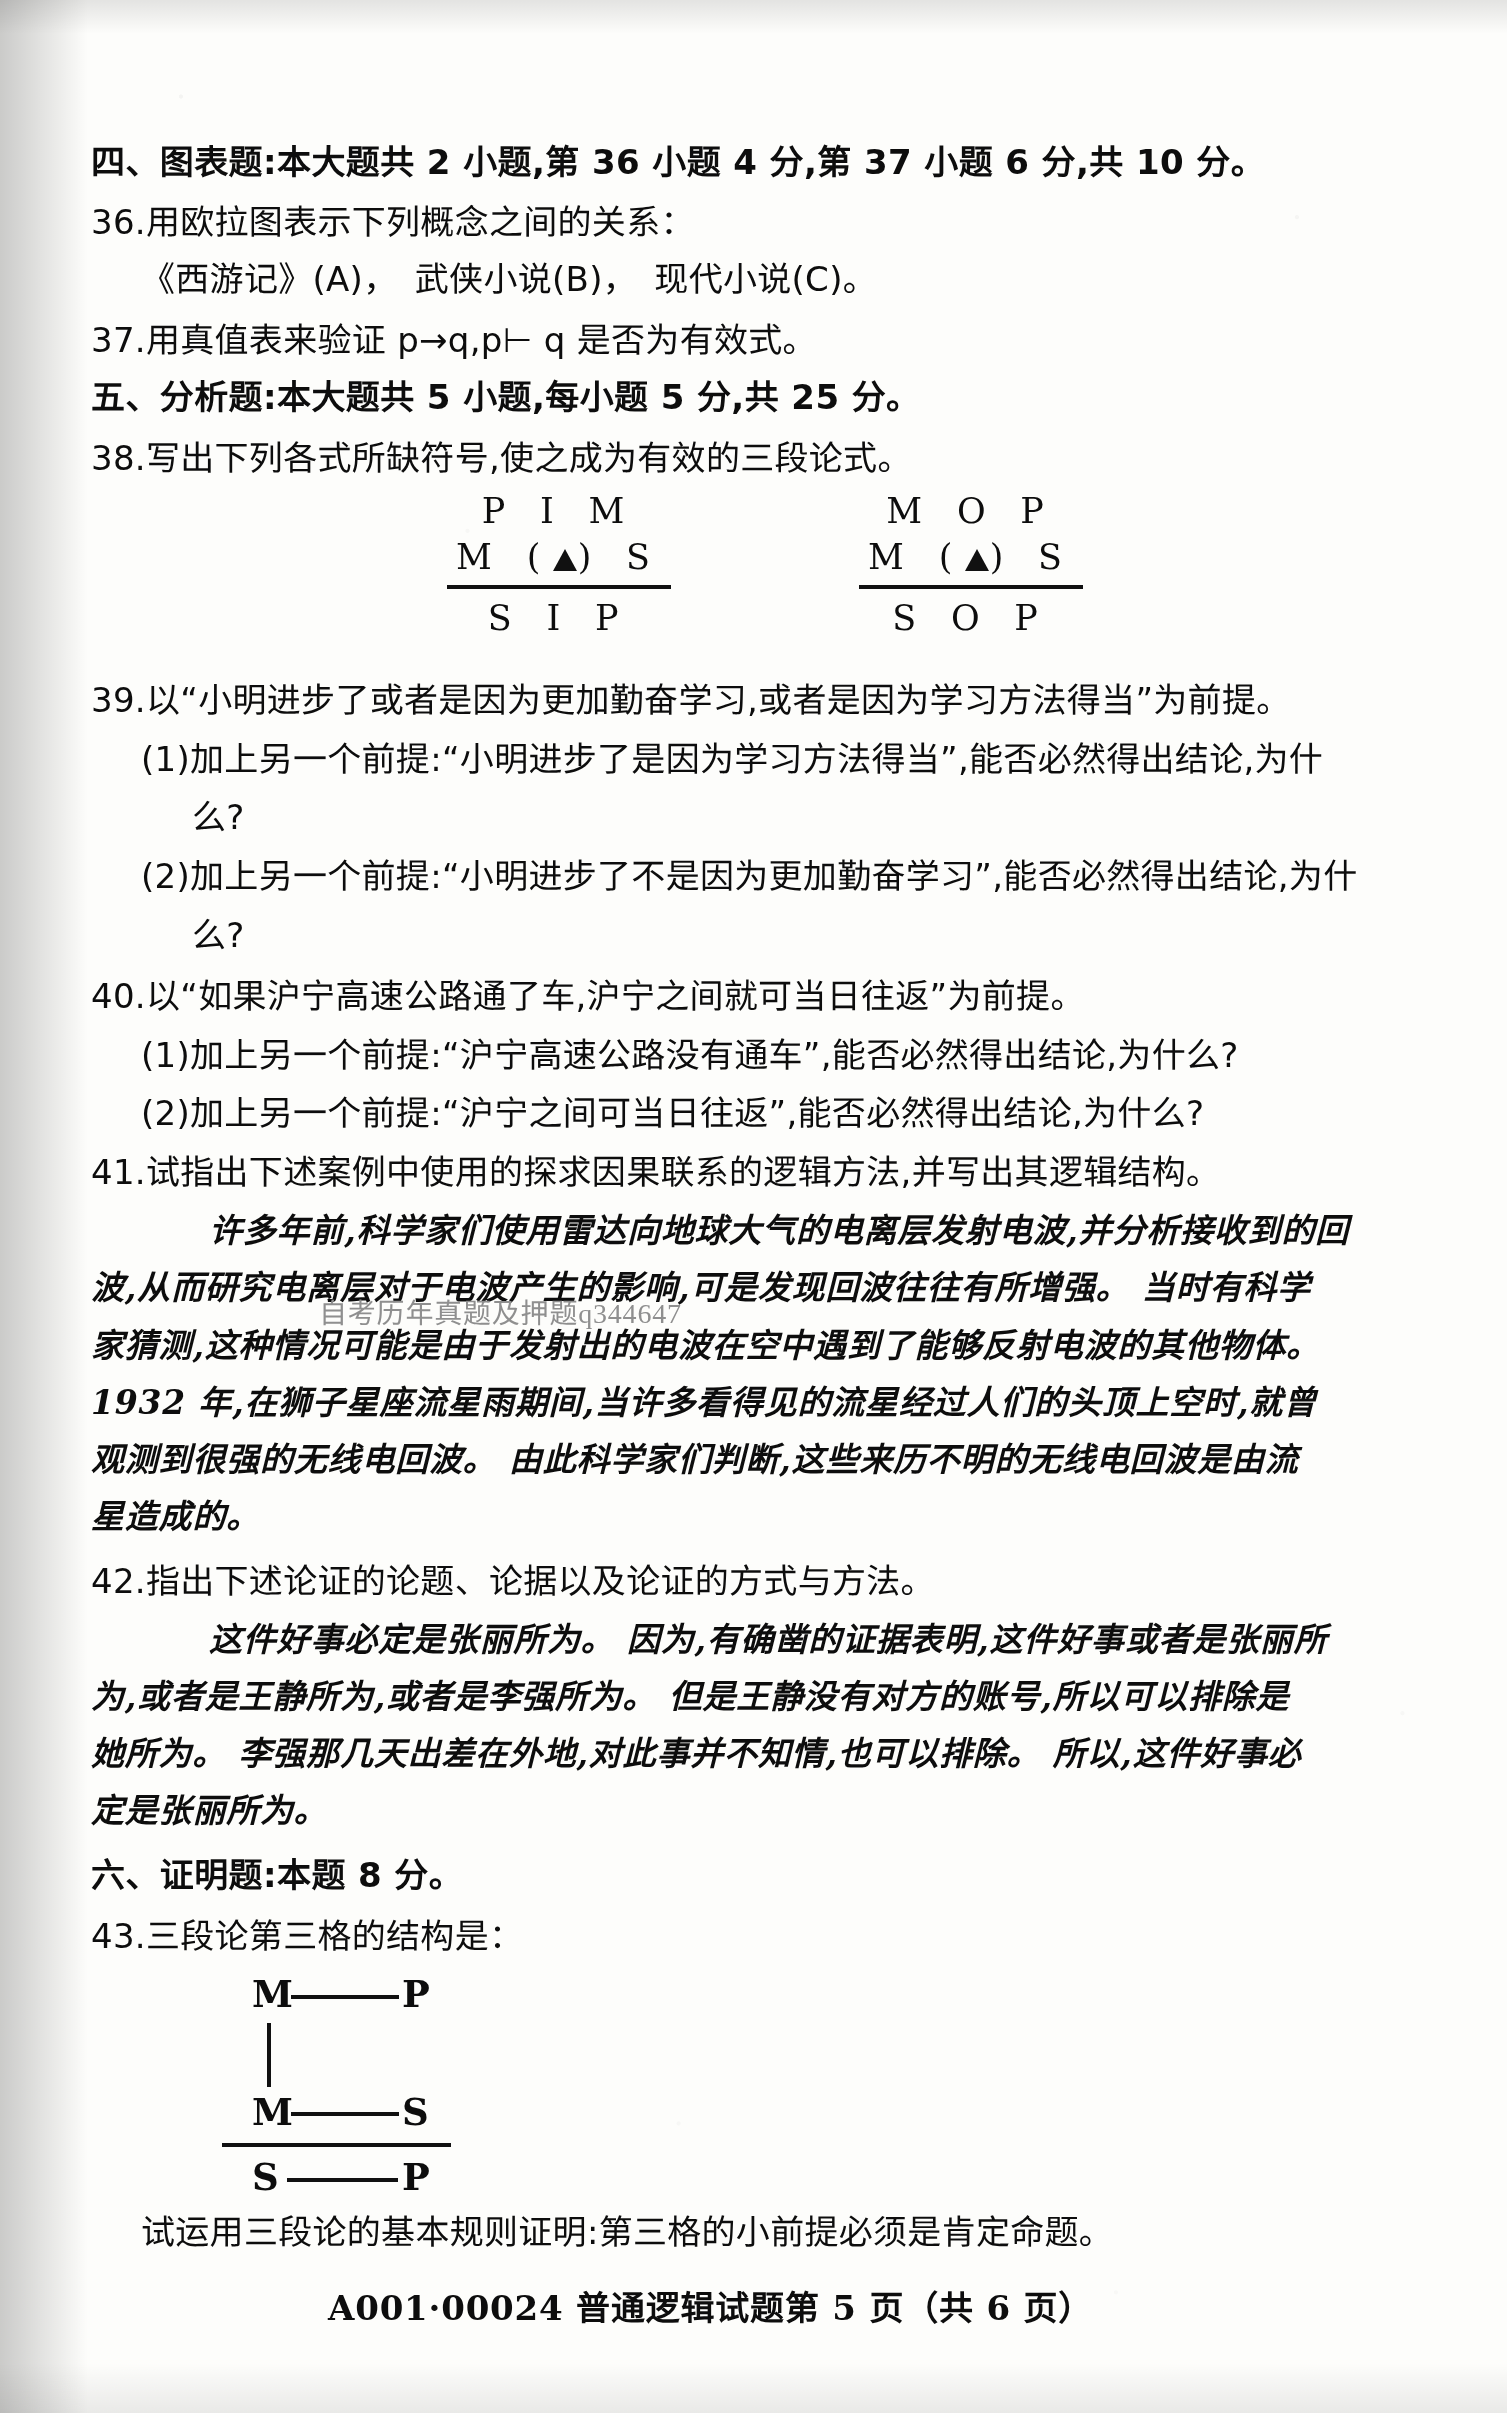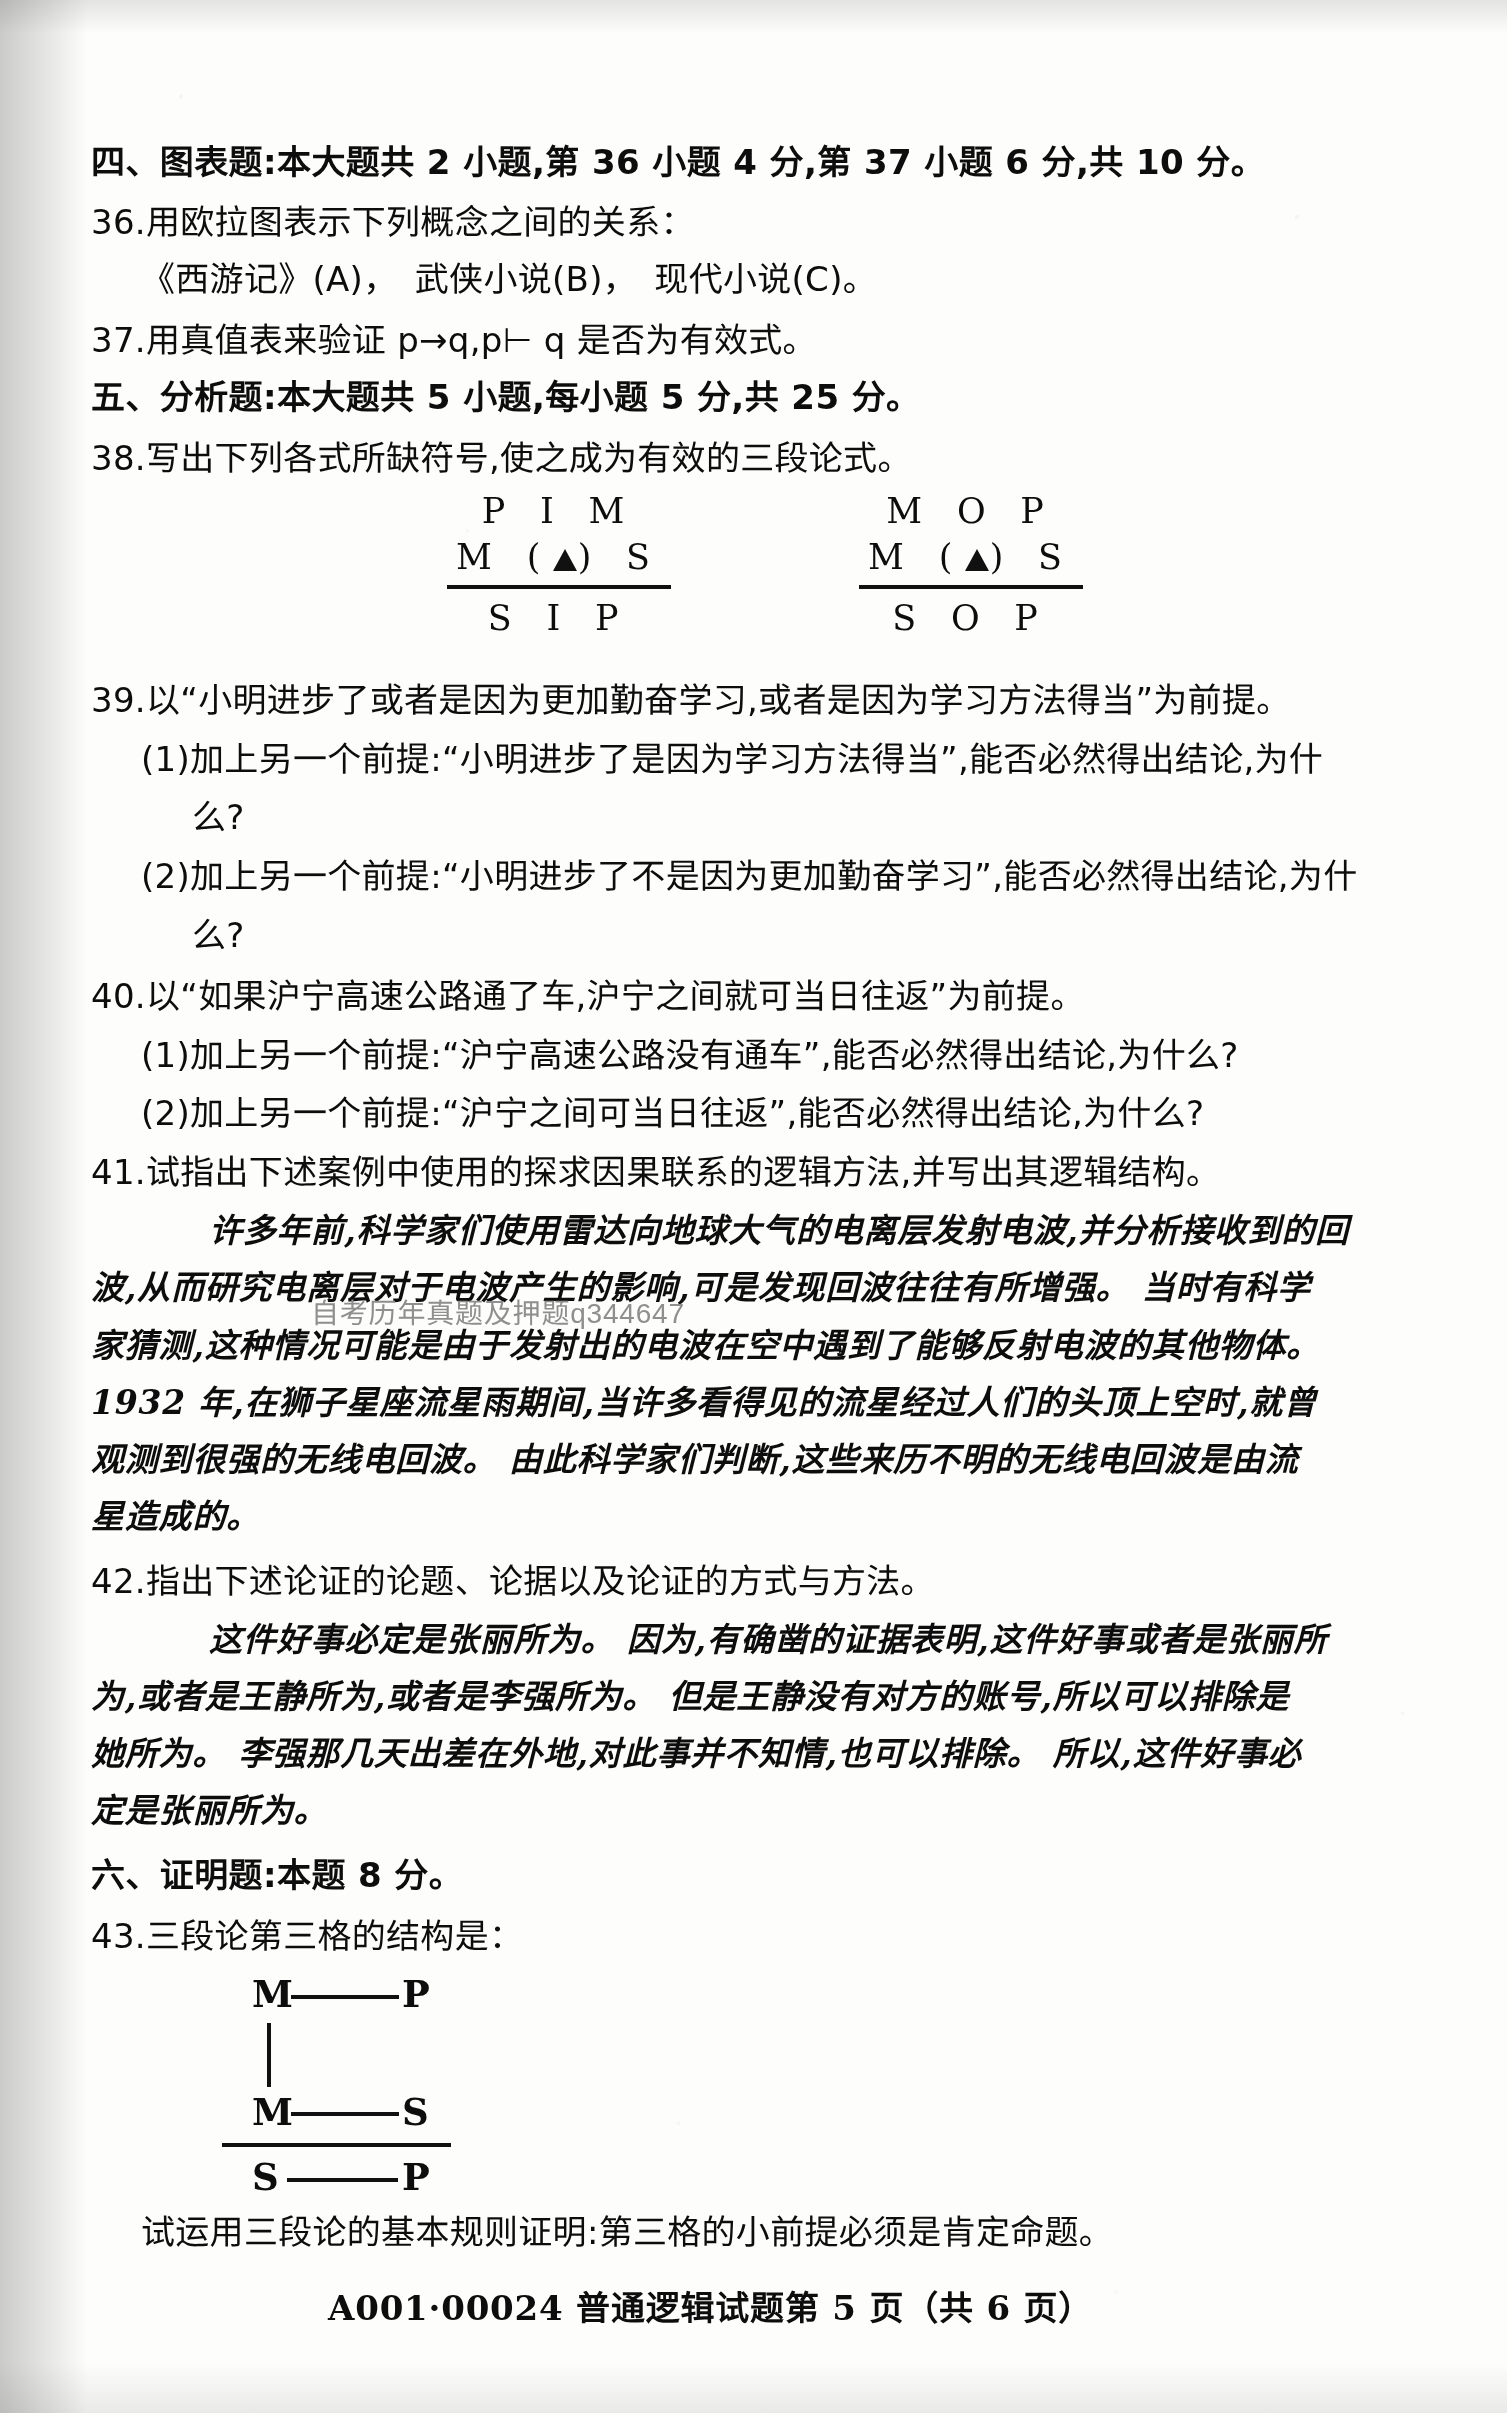--- a/index.html
+++ b/index.html
@@ -160,22 +160,23 @@
     white-space: nowrap;
   }
 
   
   .watermark {
     position: absolute;
     font-size: 28px;
     color: #8f8f8f;
     letter-spacing: 0.8px;
     white-space: nowrap;
-    font-family: Liberation Sans, sans-serif;
+    font-family: Liberation Serif, serif;
     z-index: 4;
+    margin-left: 8px;
   }
 </style>
 </head>
 <body>
 
 <div class="page">
 
   <div class="edge-shade"></div>
   <div class="edge-shade-top"></div>
   <div class="edge-shade-bottom"></div>

